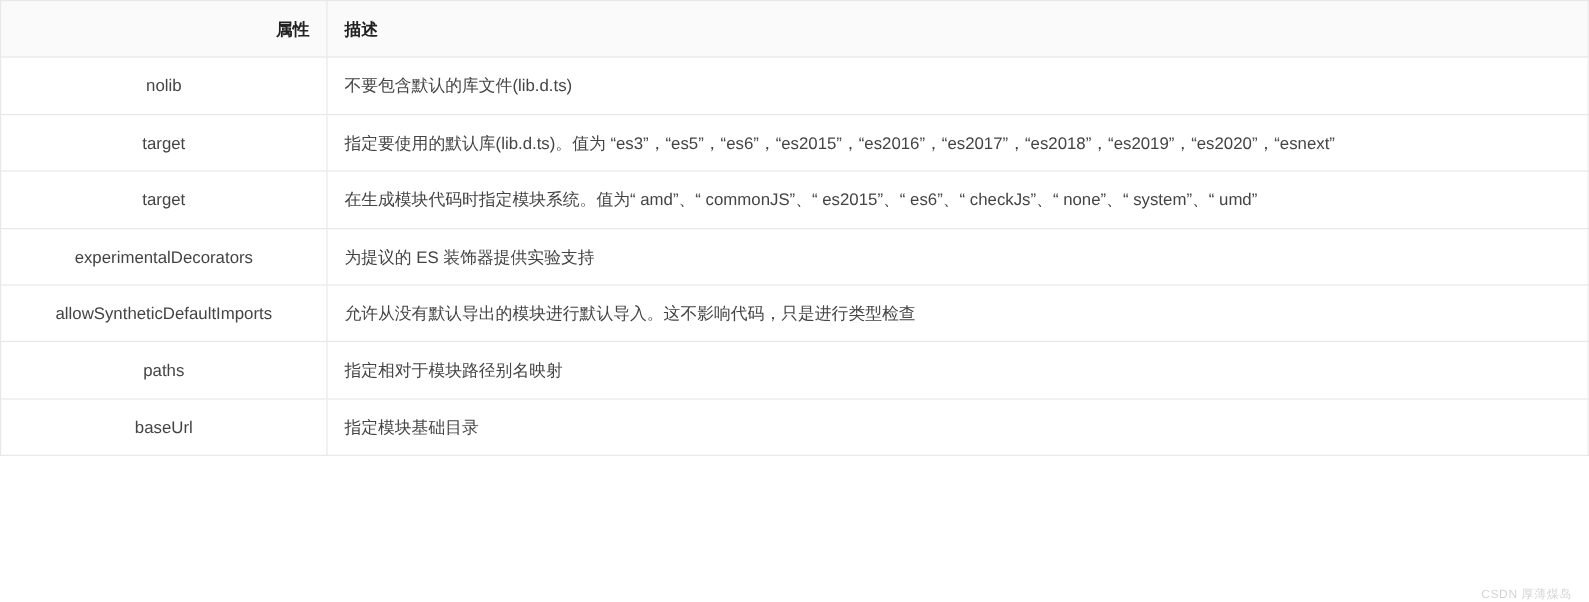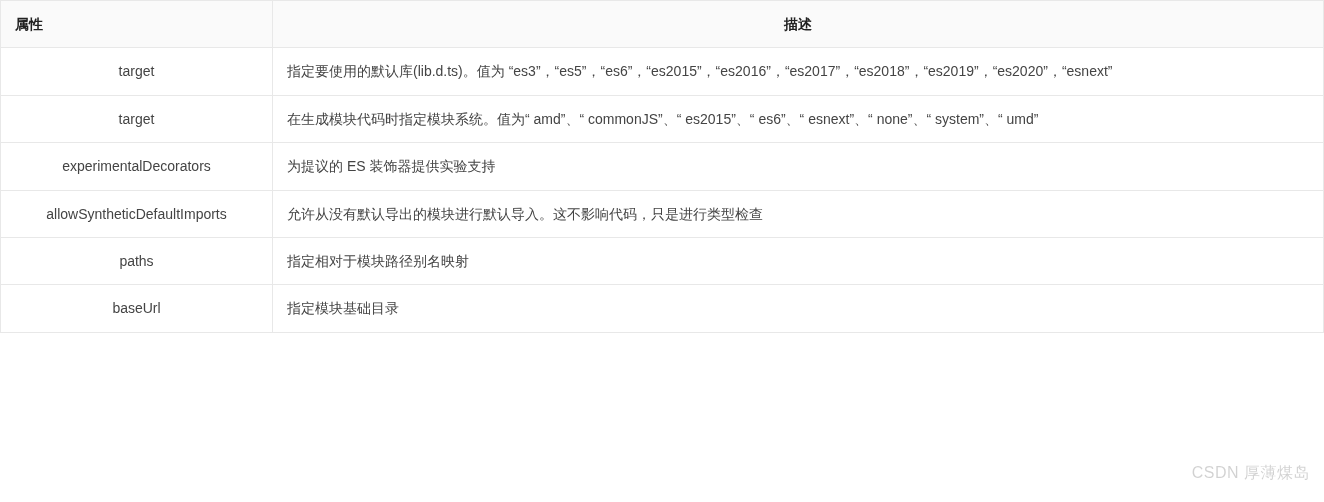--- a/index.html
+++ b/index.html
@@ -24,64 +24,68 @@
     th, td {
       border: 1px solid #e8e8e8;
       padding: 12px 14px;
       vertical-align: middle;
       line-height: 1.6;
     }
     th {
       background: #fafafa;
       font-weight: 600;
       color: #222;
-      text-align: center;
+      text-align: left;
     }
     th.col-attr {
       width: 272px;
-      text-align: left;
+      text-align: right;
     }
     td.col-attr {
       text-align: center;
       color: #444;
     }
     td.col-desc {
       text-align: left;
       color: #444;
       word-break: break-word;
     }
     .watermark {
       position: absolute;
       right: 14px;
-      bottom: 18px;
-      font-size: 16px;
+      bottom: 0;
+      font-size: 10px;
       color: rgba(0,0,0,0.18);
       letter-spacing: 0.5px;
       pointer-events: none;
       user-select: none;
     }
   </style>
 </head>
 <body>
 
 <table>
   <thead>
     <tr>
       <th class="col-attr">属性</th>
       <th class="col-desc">描述</th>
     </tr>
   </thead>
   <tbody>
     <tr>
+      <td class="col-attr">nolib</td>
+      <td class="col-desc">不要包含默认的库文件(lib.d.ts)</td>
+    </tr>
+    <tr>
       <td class="col-attr">target</td>
       <td class="col-desc">指定要使用的默认库(lib.d.ts)。值为 “es3”，“es5”，“es6”，“es2015”，“es2016”，“es2017”，“es2018”，“es2019”，“es2020”，“esnext”</td>
     </tr>
     <tr>
       <td class="col-attr">target</td>
-      <td class="col-desc">在生成模块代码时指定模块系统。值为“ amd”、“ commonJS”、“ es2015”、“ es6”、“ esnext”、“ none”、“ system”、“ umd”</td>
+      <td class="col-desc">在生成模块代码时指定模块系统。值为“ amd”、“ commonJS”、“ es2015”、“ es6”、“ checkJs”、“ none”、“ system”、“ umd”</td>
     </tr>
     <tr>
       <td class="col-attr">experimentalDecorators</td>
       <td class="col-desc">为提议的 ES 装饰器提供实验支持</td>
     </tr>
     <tr>
       <td class="col-attr">allowSyntheticDefaultImports</td>
       <td class="col-desc">允许从没有默认导出的模块进行默认导入。这不影响代码，只是进行类型检查</td>
     </tr>
     <tr>

